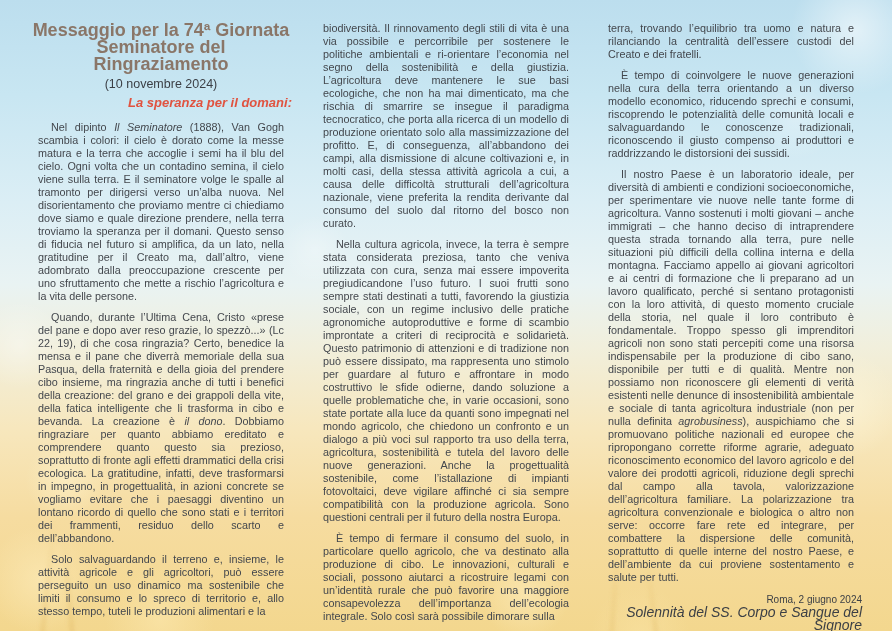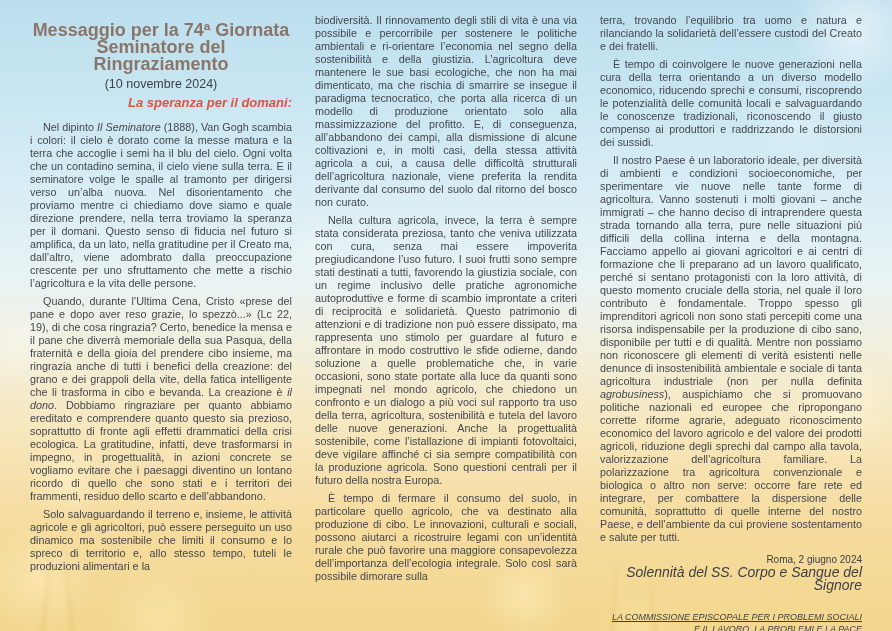--- a/index.html
+++ b/index.html
@@ -45,21 +45,21 @@
   .title-block{text-align:center;margin:8px 0 10px 0;}
   .doc-title{margin:0;font-size:18px;line-height:17px;font-weight:bold;
     color:var(--title-brown,#8a7668);}
   .doc-title span{display:block;}
   .doc-date{font-size:12.5px;line-height:16px;color:var(--text-dark,#3b3f45);margin-top:3px;}
   .doc-subtitle{margin:3px 0 0 0;font-size:13px;line-height:16px;font-weight:bold;font-style:italic;
     color:var(--subtitle-red,#e05340);text-align:right;}
   .doc-subtitle span{display:block;}
 
   .para{
-    margin:0;
+    margin:8px;
     font-size:10.8px;
     line-height:13px;
     text-align:justify;
     color:var(--body-text,#43474d);
   }
   .para + .para{margin-top:5px;}
   .para.indent{text-indent:13px;}
 
   .signature{margin-top:9px;text-align:right;color:var(--text-dark,#3b3f45);}
   .sig-date{font-size:10px;line-height:13px;}
@@ -109,21 +109,21 @@
     <div class="col">
       <div class="col-text">
           <p class="para"><span>biodiversità. Il rinnovamento degli stili di vita è una via possibile e percorribile per sostenere le politiche ambientali e ri-orientare l’economia nel segno della sostenibilità e della giustizia. L’agricoltura deve mantenere le sue basi ecologiche, che non ha mai dimenticato, ma che rischia di smarrire se insegue il paradigma tecnocratico, che porta alla ricerca di un modello di produzione orientato solo alla massimizzazione del profitto. E, di conseguenza, all’abbandono dei campi, alla dismissione di alcune coltivazioni e, in molti casi, della stessa attività agricola a cui, a causa delle difficoltà strutturali dell’agricoltura nazionale, viene preferita la rendita derivante dal consumo del suolo dal ritorno del bosco non curato.</span></p>
           <p class="para indent"><span>Nella cultura agricola, invece, la terra è sempre stata considerata preziosa, tanto che veniva utilizzata con cura, senza mai essere impoverita pregiudicandone l’uso futuro. I suoi frutti sono sempre stati destinati a tutti, favorendo la giustizia sociale, con un regime inclusivo delle pratiche agronomiche autoproduttive e forme di scambio improntate a criteri di reciprocità e solidarietà. Questo patrimonio di attenzioni e di tradizione non può essere dissipato, ma rappresenta uno stimolo per guardare al futuro e affrontare in modo costruttivo le sfide odierne, dando soluzione a quelle problematiche che, in varie occasioni, sono state portate alla luce da quanti sono impegnati nel mondo agricolo, che chiedono un confronto e un dialogo a più voci sul rapporto tra uso della terra, agricoltura, sostenibilità e tutela del lavoro delle nuove generazioni. Anche la progettualità sostenibile, come l’istallazione di impianti fotovoltaici, deve vigilare affinché ci sia sempre compatibilità con la produzione agricola. Sono questioni centrali per il futuro della nostra Europa.</span></p>
           <p class="para indent"><span>È tempo di fermare il consumo del suolo, in particolare quello agricolo, che va destinato alla produzione di cibo. Le innovazioni, culturali e sociali, possono aiutarci a ricostruire legami con un’identità rurale che può favorire una maggiore consapevolezza dell’importanza dell’ecologia integrale. Solo così sarà possibile dimorare sulla</span></p>
         </div>
     </div>
 
     <div class="col">
       <div class="col-text">
-          <p class="para"><span>terra, trovando l’equilibrio tra uomo e natura e rilanciando la solidarietà dell’essere custodi del Creato e dei fratelli.</span></p>
+          <p class="para"><span>terra, trovando l’equilibrio tra uomo e natura e rilanciando la centralità dell’essere custodi del Creato e dei fratelli.</span></p>
           <p class="para indent"><span>È tempo di coinvolgere le nuove generazioni nella cura della terra orientando a un diverso modello economico, riducendo sprechi e consumi, riscoprendo le potenzialità delle comunità locali e salvaguardando le conoscenze tradizionali, riconoscendo il giusto compenso ai produttori e raddrizzando le distorsioni dei sussidi.</span></p>
           <p class="para indent"><span>Il nostro Paese è un laboratorio ideale, per diversità di ambienti e condizioni socioeconomiche, per sperimentare vie nuove nelle tante forme di agricoltura. Vanno sostenuti i molti giovani – anche immigrati – che hanno deciso di intraprendere questa strada tornando alla terra, pure nelle situazioni più difficili della collina interna e della montagna. Facciamo appello ai giovani agricoltori e ai centri di formazione che li preparano ad un lavoro qualificato, perché si sentano protagonisti con la loro attività, di questo momento cruciale della storia, nel quale il loro contributo è fondamentale. Troppo spesso gli imprenditori agricoli non sono stati percepiti come una risorsa indispensabile per la produzione di cibo sano, disponibile per tutti e di qualità. Mentre non possiamo non riconoscere gli elementi di verità esistenti nelle denunce di insostenibilità ambientale e sociale di tanta agricoltura industriale (non per nulla definita </span><i>agrobusiness</i><span>), auspichiamo che si promuovano politiche nazionali ed europee che ripropongano corrette riforme agrarie, adeguato riconoscimento economico del lavoro agricolo e del valore dei prodotti agricoli, riduzione degli sprechi dal campo alla tavola, valorizzazione dell’agricoltura familiare. La polarizzazione tra agricoltura convenzionale e biologica o altro non serve: occorre fare rete ed integrare, per combattere la dispersione delle comunità, soprattutto di quelle interne del nostro Paese, e dell’ambiente da cui proviene sostentamento e salute per tutti.</span></p>
         </div>
       <div class="signature">
         <div class="sig-date">Roma, 2 giugno 2024</div>
         <div class="sig-feast">Solennità del SS. Corpo e Sangue del Signore</div>
         <div class="sig-commission">
           <div>LA COMMISSIONE EPISCOPALE PER I PROBLEMI SOCIALI</div>
           <div>E IL LAVORO, LA PROBLEMI E LA PACE</div>
         </div>

